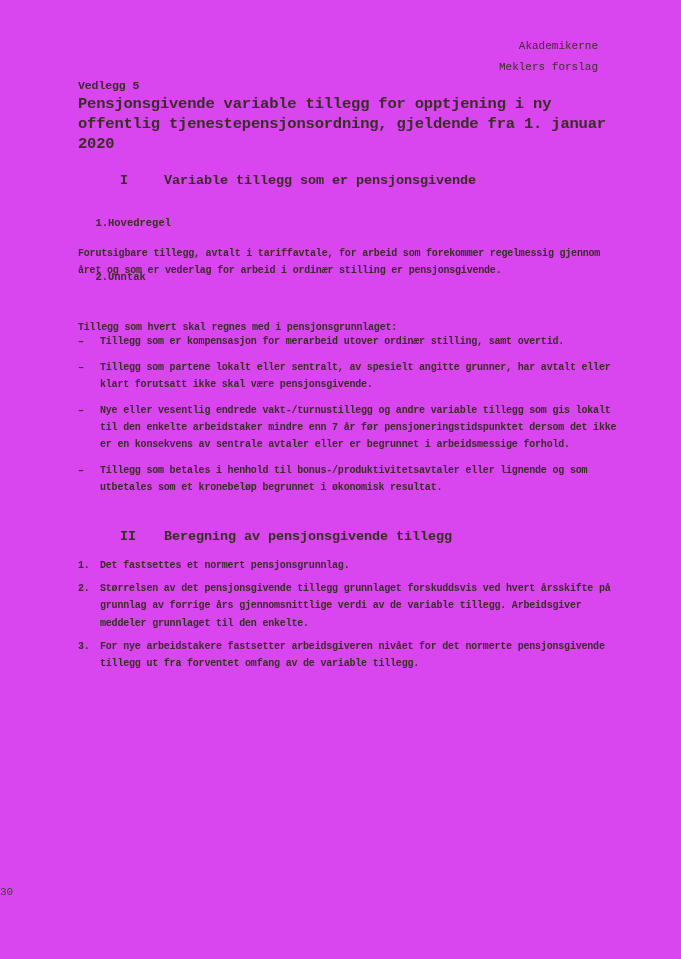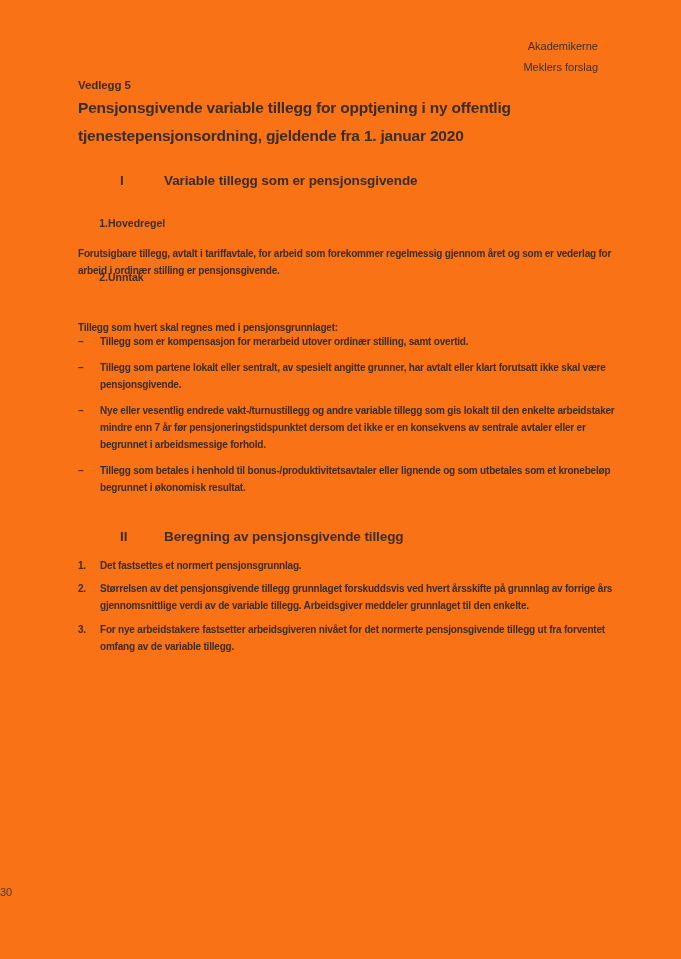--- a/index.html
+++ b/index.html
@@ -2,22 +2,22 @@
 <html lang="no"><head>
 <meta charset="utf-8">
 <style>
   html, body { margin: 0; padding: 0; }
   body { background: #ffffff; }
 
   .page {
     position: relative;
     width: 681px;
     height: 959px;
-    background: #f97316;
-    font-family: Liberation Sans, sans-serif;
+    background: #d946ef;
+    font-family: Liberation Mono, monospace;
     color: #3a2d27;
     overflow: hidden;
   }
 
   
   .hdr {
     position: absolute;
     top: 36px;
     right: 83px;
     text-align: right;
@@ -40,21 +40,21 @@
 
   
   .title {
     position: absolute;
     top: 94px;
     left: 78px;
     width: 548px;
     margin: 0;
     font-size: 15.5px;
     font-weight: 700;
-    line-height: 28px;
+    line-height: 20px;
     letter-spacing: -0.2px;
   }
 
   
   .sec {
     position: absolute;
     left: 78px;
     font-size: 13.5px;
     font-weight: 700;
     letter-spacing: -0.1px;

